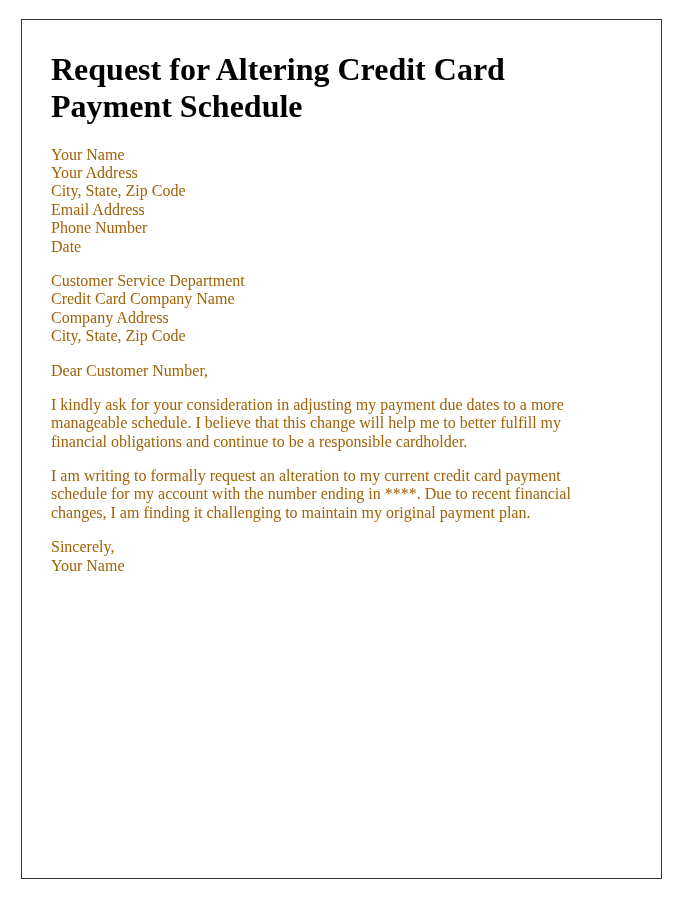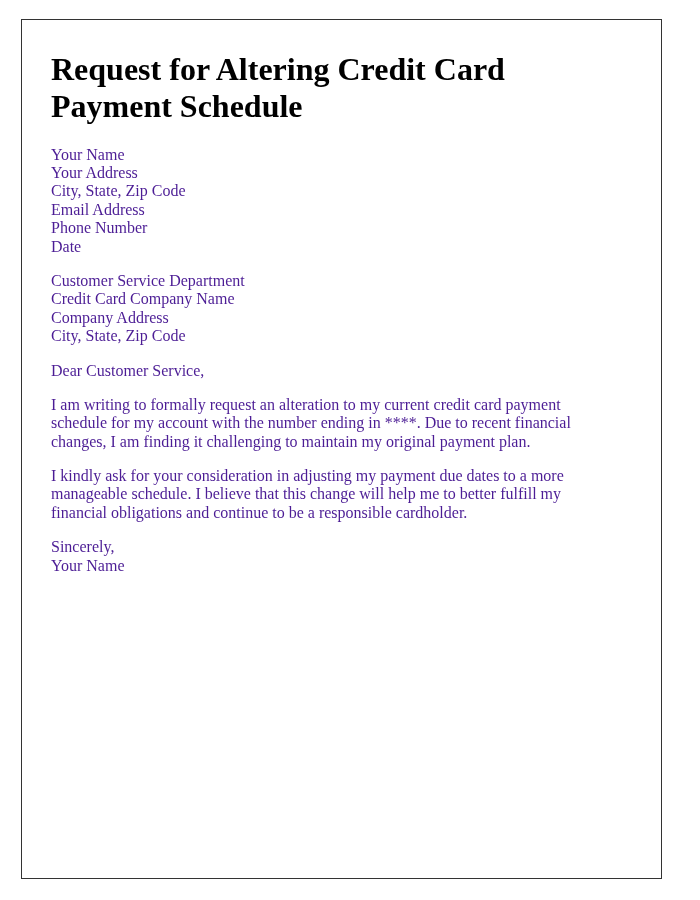--- a/index.html
+++ b/index.html
@@ -28,21 +28,21 @@
     font-size: 32px;
     font-weight: bold;
     line-height: 1.15;
     margin: 21px 0;
     color: #000000;
   }
   p.block {
     font-size: 16px;
     line-height: 1.15;
     margin: 16px 0;
-    color: #4c1d95;
+    color: #a16207;
   }
   .pre-lines {
     white-space: pre-line;
   }
 </style>
 </head>
 <body>
 
 <div class="page-frame">
 
@@ -53,23 +53,23 @@
 City, State, Zip Code
 Email Address
 Phone Number
 Date</p>
 
   <p class="block pre-lines">Customer Service Department
 Credit Card Company Name
 Company Address
 City, State, Zip Code</p>
 
-  <p class="block">Dear Customer Service,</p>
+  <p class="block">Dear Customer Number,</p>
+
+  <p class="block">I kindly ask for your consideration in adjusting my payment due dates to a more manageable schedule. I believe that this change will help me to better fulfill my financial obligations and continue to be a responsible cardholder.</p>
 
   <p class="block">I am writing to formally request an alteration to my current credit card payment schedule for my account with the number ending in ****. Due to recent financial changes, I am finding it challenging to maintain my original payment plan.</p>
-
-  <p class="block">I kindly ask for your consideration in adjusting my payment due dates to a more manageable schedule. I believe that this change will help me to better fulfill my financial obligations and continue to be a responsible cardholder.</p>
 
 
   <p class="block pre-lines">Sincerely,
 Your Name</p>
 
 </div>
 
 </body></html>

